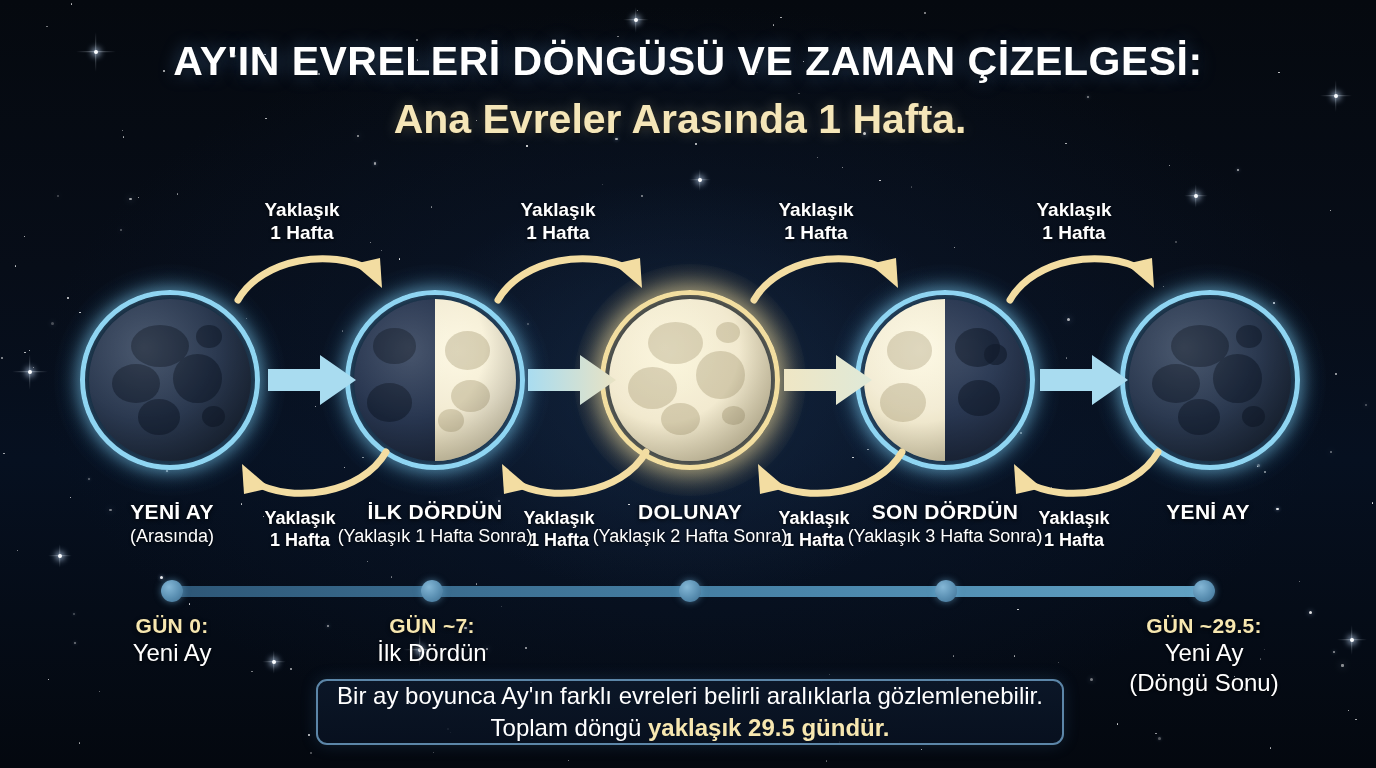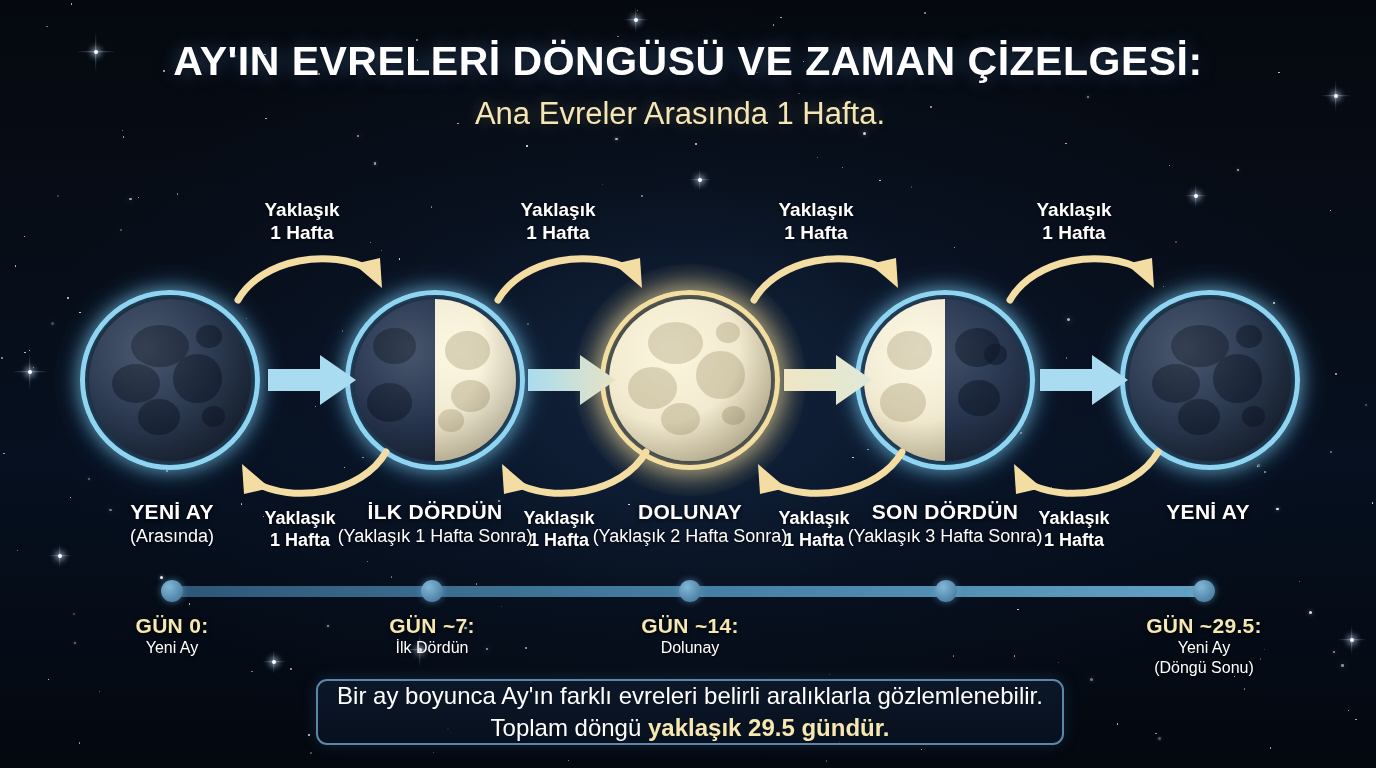--- a/index.html
+++ b/index.html
@@ -29,22 +29,23 @@
     background:#fff;box-shadow:0 0 6px 2px rgba(200,225,255,.85);}
 
   
   .title-wrap{position:absolute;left:0;top:38px;width:1376px;text-align:center;}
   .title{
     font-size:41px;font-weight:bold;color:#ffffff;letter-spacing:.5px;
     text-shadow:0 0 18px rgba(120,180,255,.35),0 2px 4px rgba(0,0,0,.8);
     line-height:1.15;margin:0;
   }
   .subtitle{
-    font-size:31px;color:#f5e6b8;margin:10px 16px 0 0;line-height:1.2;
+    font-size:41px;color:#f5e6b8;margin:10px 16px 0 0;line-height:1.2;
     text-shadow:0 0 14px rgba(245,230,184,.28),0 2px 4px rgba(0,0,0,.7);
+    font-weight:bold;
   }
 
   
   .moon-slot{position:absolute;width:180px;height:180px;margin-left:-90px;margin-top:-90px;}
   .moon-glow{position:absolute;inset:-26px;border-radius:50%;}
   .glow-blue{background:radial-gradient(circle, rgba(120,200,245,.30) 30%, rgba(80,170,230,.10) 55%, rgba(0,0,0,0) 72%);}
   .glow-gold{background:radial-gradient(circle, rgba(250,226,150,.40) 28%, rgba(236,203,120,.17) 52%, rgba(0,0,0,0) 74%);}
   .moon-ring{position:absolute;inset:0;border-radius:50%;}
   .ring-blue{border:5px solid #8fd5f2;box-shadow:0 0 16px 3px rgba(130,210,245,.55), inset 0 0 8px rgba(120,200,240,.3);}
   .ring-gold{border:5px solid #f2deA0;box-shadow:0 0 22px 5px rgba(242,222,160,.6), inset 0 0 10px rgba(242,222,160,.35);}
@@ -94,21 +95,21 @@
 
   
   .tl-bar{position:absolute;left:168px;top:586px;width:1040px;height:11px;border-radius:6px;
     background:linear-gradient(90deg,#2d5676 0%,#3c6f92 30%,#4a86ab 62%,#62a2c4 100%);}
   .tl-dot{position:absolute;width:22px;height:22px;margin-left:-11px;margin-top:-11px;border-radius:50%;
     background:radial-gradient(circle at 36% 32%,#84b7d6 0%,#5a8fb2 55%,#3f6e90 100%);
     box-shadow:0 0 7px rgba(110,175,215,.55);}
   .tl-cap{position:absolute;width:230px;margin-left:-115px;text-align:center;}
   .tl-day{color:#f7e7b0;font-size:21px;font-weight:bold;letter-spacing:.3px;
     text-shadow:0 1px 4px rgba(0,0,0,.8);}
-  .tl-ph{color:#ffffff;font-size:16px;line-height:1.25;text-shadow:0 1px 3px rgba(0,0,0,.8);}
+  .tl-ph{color:#ffffff;font-size:24px;line-height:1.25;text-shadow:0 1px 3px rgba(0,0,0,.8);}
 
   
   .footer-box{position:absolute;left:316px;top:679px;width:744px;height:62px;
     border:2px solid #5c86a8;border-radius:11px;
     background:linear-gradient(180deg,rgba(12,24,42,.88),rgba(8,17,32,.92));
     box-shadow:0 0 16px rgba(70,120,170,.22);
     display:flex;align-items:center;justify-content:center;}
   .footer-text{text-align:center;color:#ffffff;font-size:24px;line-height:1.32;padding:0 14px;}
   .footer-strong{color:#f7e7b0;font-weight:bold;}
 </style>
@@ -548,24 +549,20 @@
   <div class="tl-dot" style="left:1204px;top:591px;"></div>
 
   <div class="tl-cap" style="left:172px;top:614px;">
     <div class="tl-day">GÜN 0:</div>
     <div class="tl-ph">Yeni Ay</div>
   </div>
   <div class="tl-cap" style="left:432px;top:614px;">
     <div class="tl-day">GÜN ~7:</div>
     <div class="tl-ph">İlk Dördün</div>
   </div>
-  <div class="tl-cap" style="left:690px;top:614px;">
-    <div class="tl-day">GÜN ~14:</div>
-    <div class="tl-ph">Dolunay</div>
-  </div>
   <div class="tl-cap" style="left:1204px;top:614px;">
     <div class="tl-day">GÜN ~29.5:</div>
     <div class="tl-ph">Yeni Ay</div>
     <div class="tl-ph">(Döngü Sonu)</div>
   </div>
 
   <div class="footer-box">
     <div class="footer-text">
       <span>Bir ay boyunca Ay'ın farklı evreleri belirli aralıklarla gözlemlenebilir.</span><br>
       <span>Toplam döngü </span><span class="footer-strong">yaklaşık 29.5 gündür.</span>

